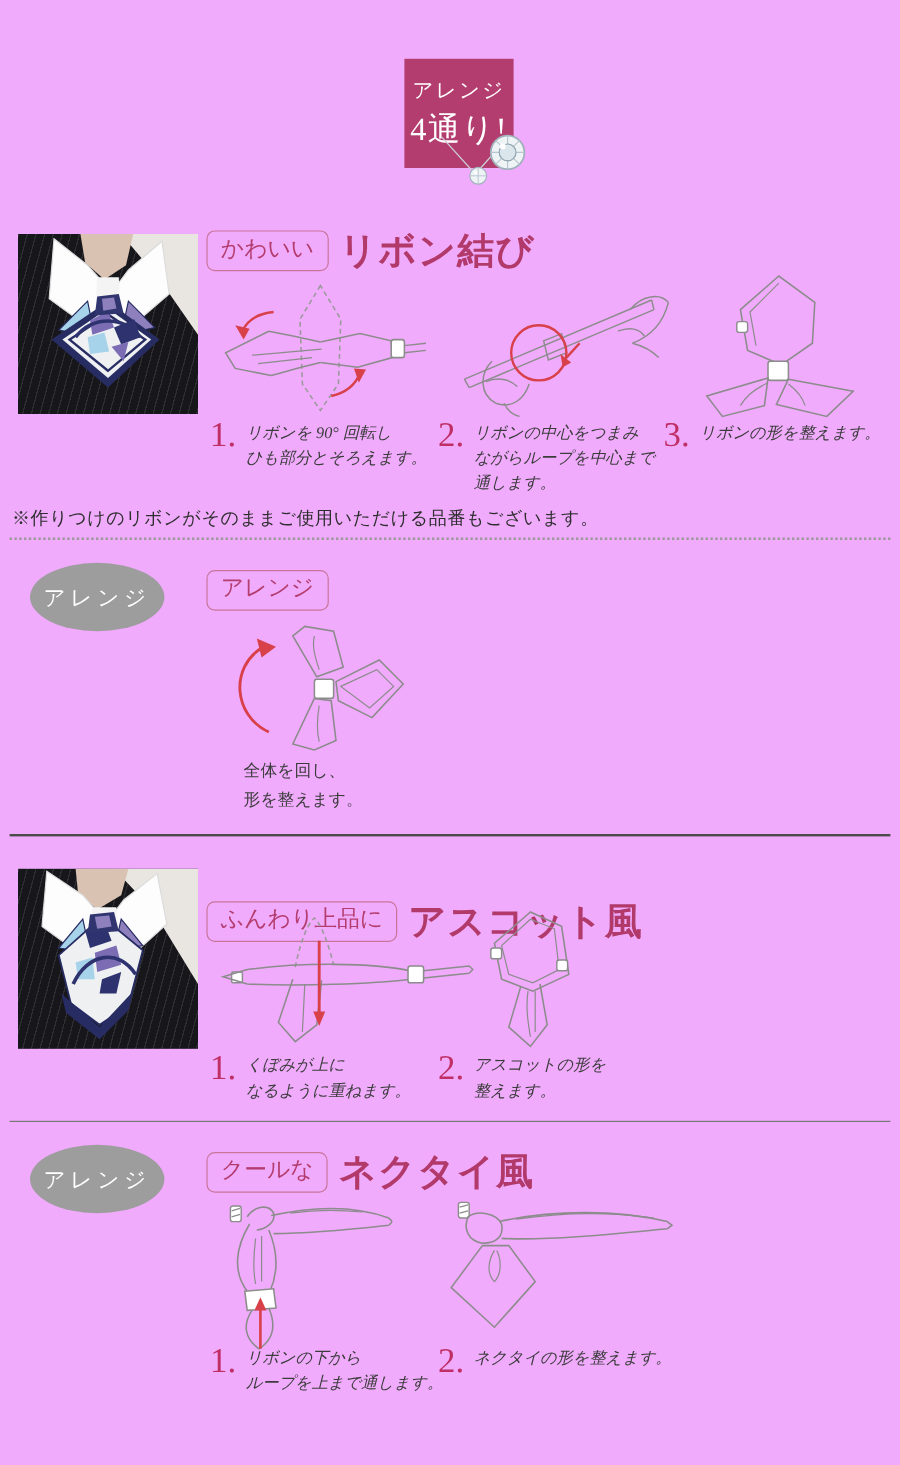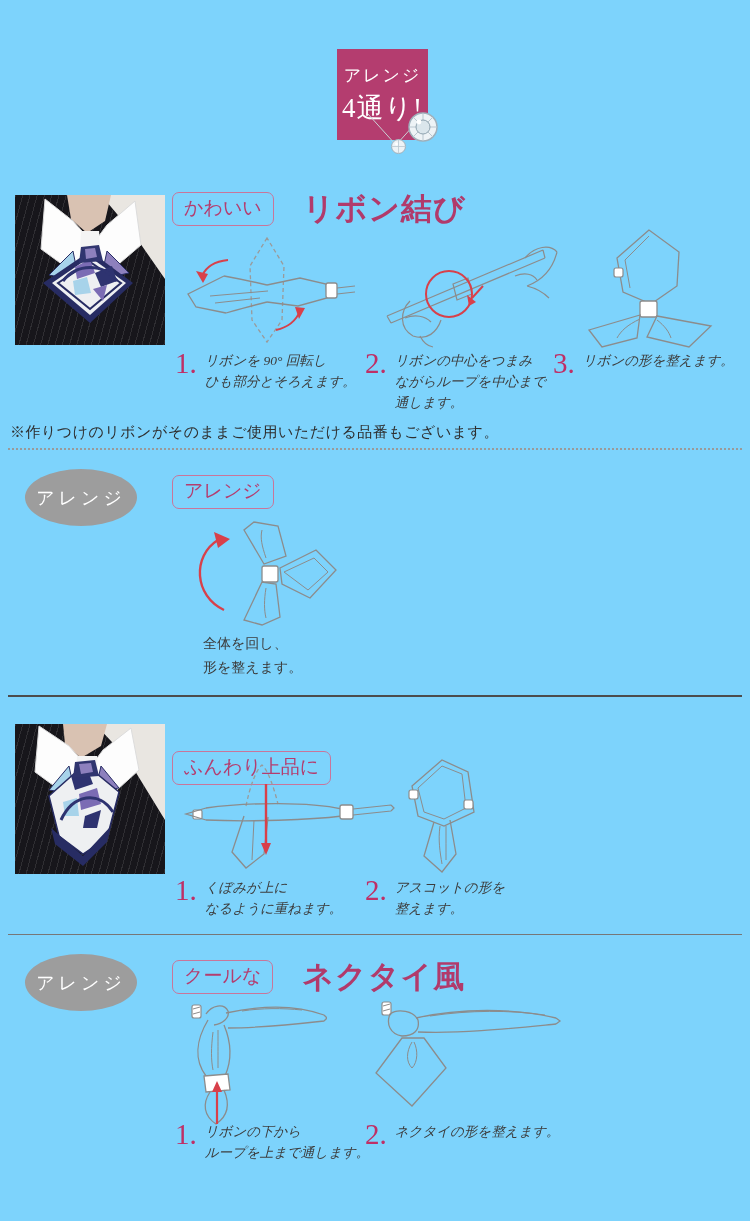--- a/index.html
+++ b/index.html
@@ -1,23 +1,23 @@
 <!DOCTYPE html>
 <html><head>
 <meta charset="utf-8">
 <style>
   html,body{margin:0;padding:0;background:#ffffff;}
   body{font-family:"Liberation Serif","DejaVu Serif",serif;}
-  #page{position:relative;width:750px;height:1221px;background:#7dd3fc;overflow:hidden;}
+  #page{position:relative;width:750px;height:1221px;background:#f0abfc;overflow:hidden;}
 
   .badge{position:absolute;left:337px;top:49px;width:91px;height:91px;background:#b43d6f;color:#fff;text-align:center;}
   .badge .l1{font-size:17px;margin-top:15px;letter-spacing:2px;}
   .badge .l2{font-size:27px;margin-top:3px;letter-spacing:1px;}
 
-  .header-row{position:absolute;display:flex;align-items:center;gap:29px;white-space:nowrap;}
+  .header-row{position:absolute;display:flex;align-items:center;gap:9px;white-space:nowrap;}
   .tagbox{display:inline-block;border:1px solid #c9759a;border-radius:7px;color:#b43d6f;font-size:19px;padding:3px 11px 4px;line-height:1.3;}
   .sec-title{color:#b13a6b;font-size:31px;font-weight:bold;letter-spacing:1px;line-height:1;}
 
   .ellipse{position:absolute;width:112px;height:57px;background:#9d9d9d;border-radius:50%;color:#fff;font-size:18px;display:flex;align-items:center;justify-content:center;letter-spacing:4px;}
 
   .step{position:absolute;display:flex;align-items:flex-start;}
   .step-num{font-size:29px;color:#bf2f66;line-height:1;margin-right:8px;}
   .step-text{font-size:13.5px;color:#3c3c3c;line-height:1.55;white-space:pre-line;padding-top:2px;font-style:italic;}
 
   .note{position:absolute;left:10px;top:423px;font-size:15px;color:#2e2e2e;letter-spacing:.5px;}
@@ -178,20 +178,21 @@
       <path d="M48,78 L62,74 L64,92 L50,92 Z" fill="#a7d3ea"></path>
       <path d="M70,92 L86,86 L82,104 L68,104 Z" fill="#2e3370"></path>
       <path d="M46,96 C58,70 84,66 98,88" stroke="#2e3370" stroke-width="3" fill="none"></path>
       <path d="M60,38 L80,36 L84,52 L58,54 Z" fill="#30356f"></path>
       <path d="M64,40 L76,39 L78,48 L66,50 Z" fill="#8d80bd"></path>
     </svg>
   </div>
 
   <div class="header-row" style="left:172px;top:751px">
     <span class="tagbox">ふんわり上品に</span>
+    <span class="sec-title">アスコット風</span>
   </div>
 
   <svg class="illus" style="left:180px;top:760px" width="215" height="112" viewBox="0 0 215 112">
     <path d="M66,46 C70,26 76,10 82,5 C88,10 94,28 98,44" fill="none" stroke="#9a9a9a" stroke-width="1.3" stroke-dasharray="4 3"></path>
     <rect x="13" y="50" width="9" height="9" rx="1.5" fill="#fff" stroke="#8c8c8c" stroke-width="1.2"></rect>
     <path d="M26,48 C70,42 130,42 162,49 M26,60 C70,62 130,60 162,56 M26,48 L6,54 L26,60" fill="none" stroke="#8c8c8c" stroke-width="1.3"></path>
     <rect x="160" y="45" width="13" height="14" rx="2" fill="#fff" stroke="#8c8c8c" stroke-width="1.3"></rect>
     <path d="M173,49 L211,45 M173,55 L211,51 M211,45 L214,48 L211,51" fill="none" stroke="#8c8c8c" stroke-width="1.2"></path>
     <path d="M64,56 L52,92 L66,108 L84,94 L88,57" fill="none" stroke="#8c8c8c" stroke-width="1.3"></path>
     <path d="M74,60 L72,100" fill="none" stroke="#8c8c8c" stroke-width="1"></path>

